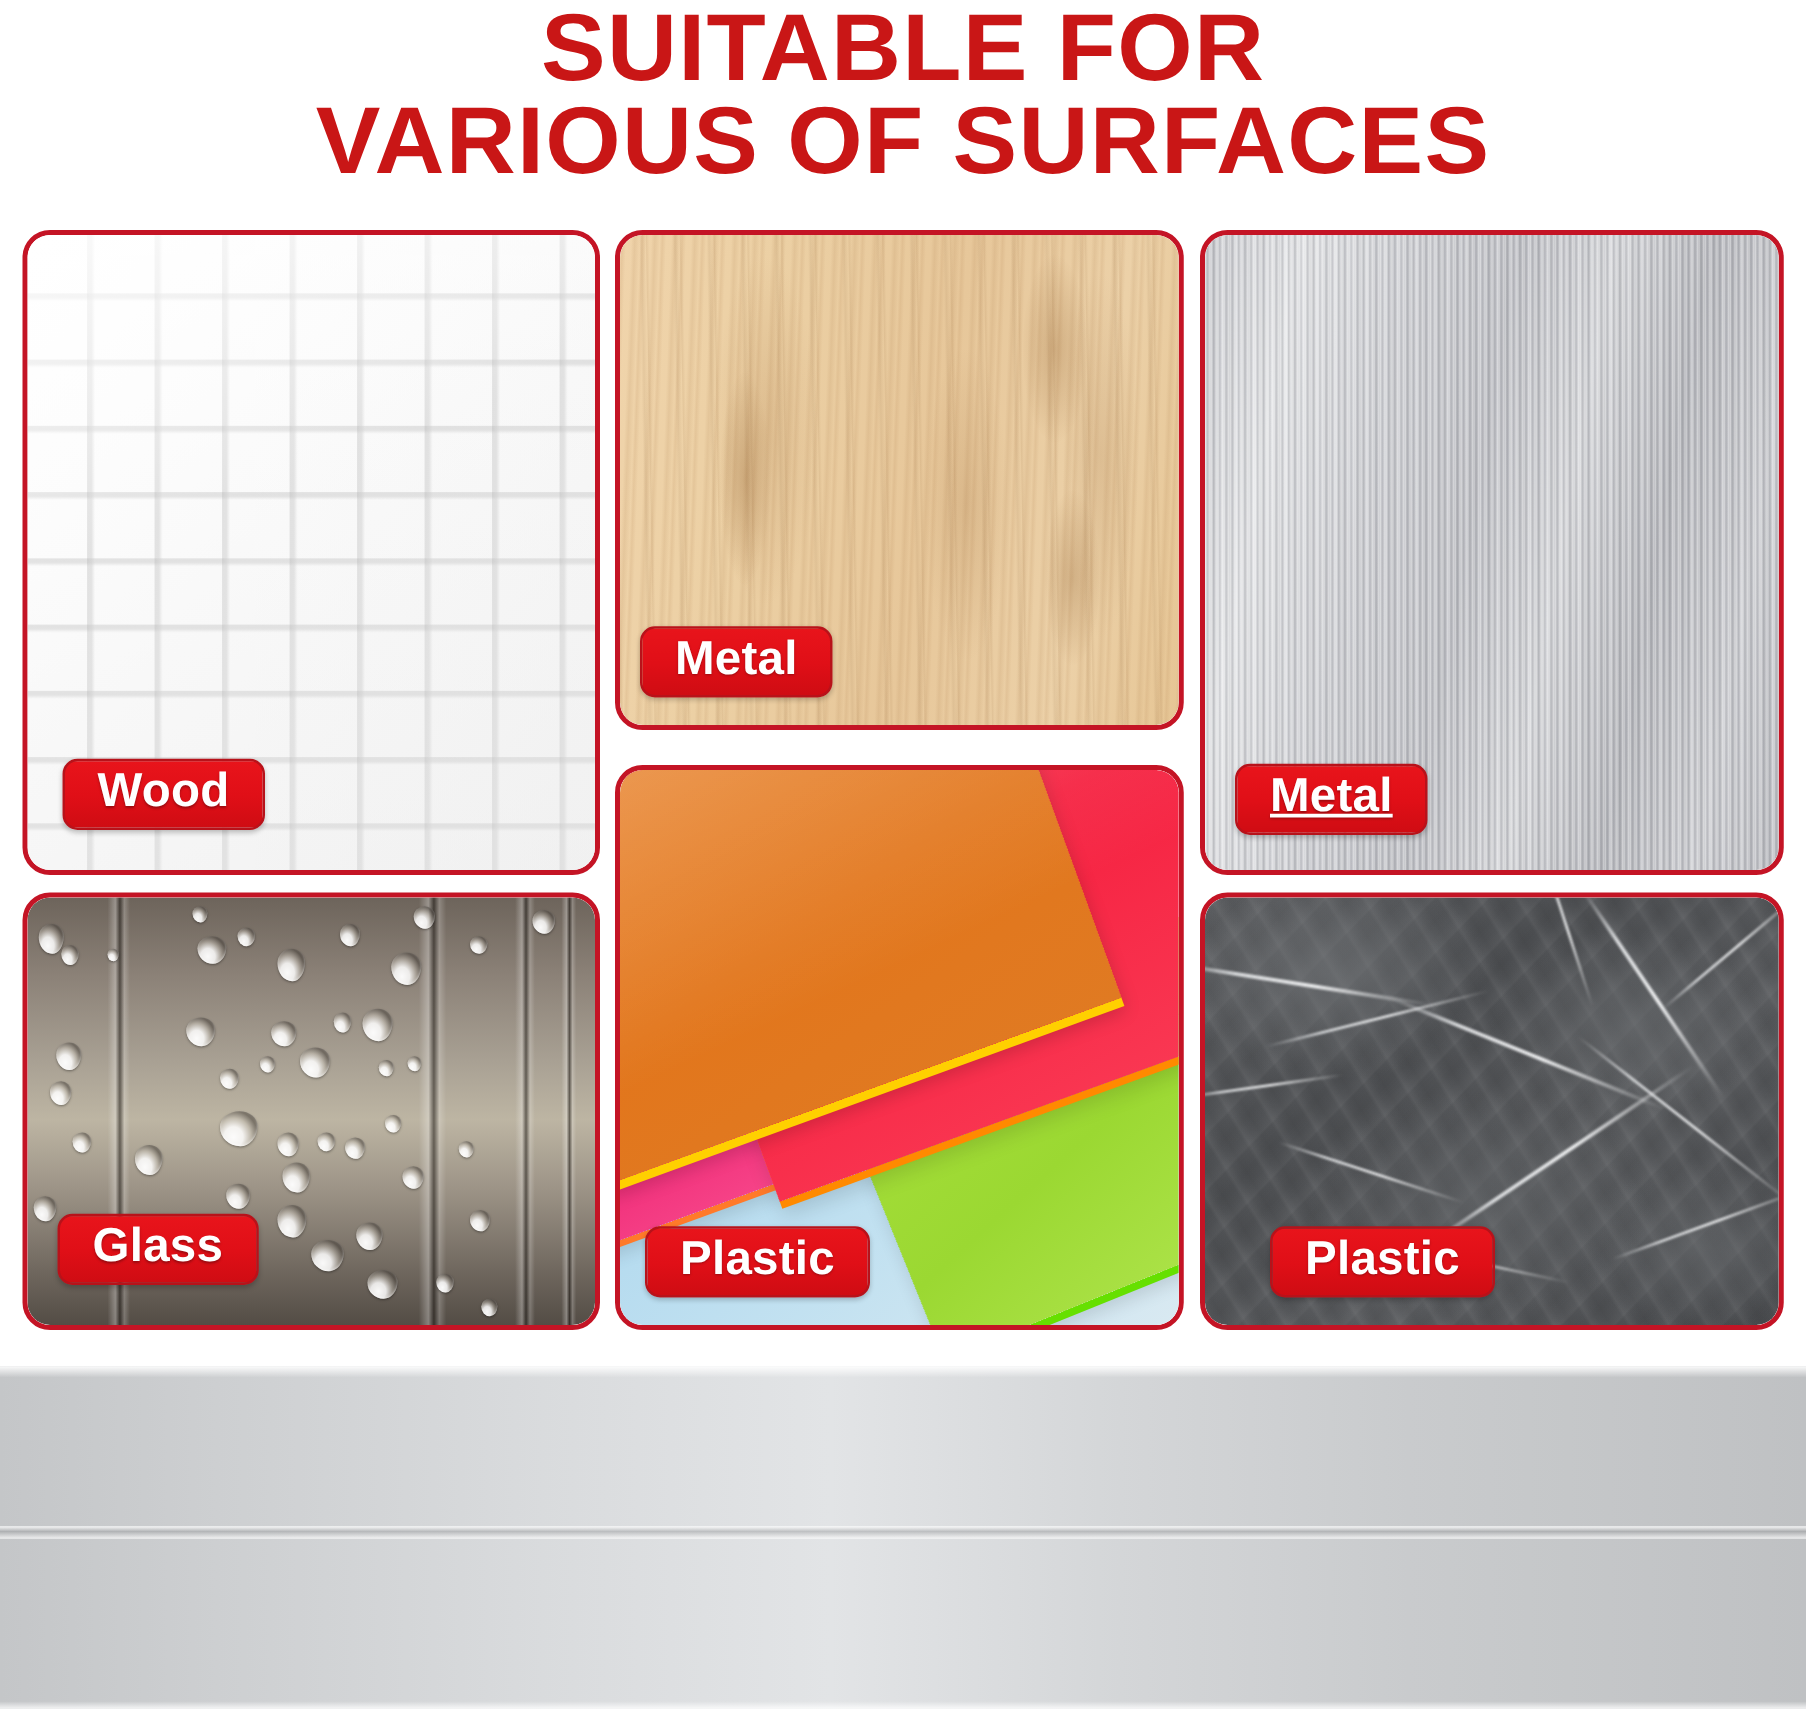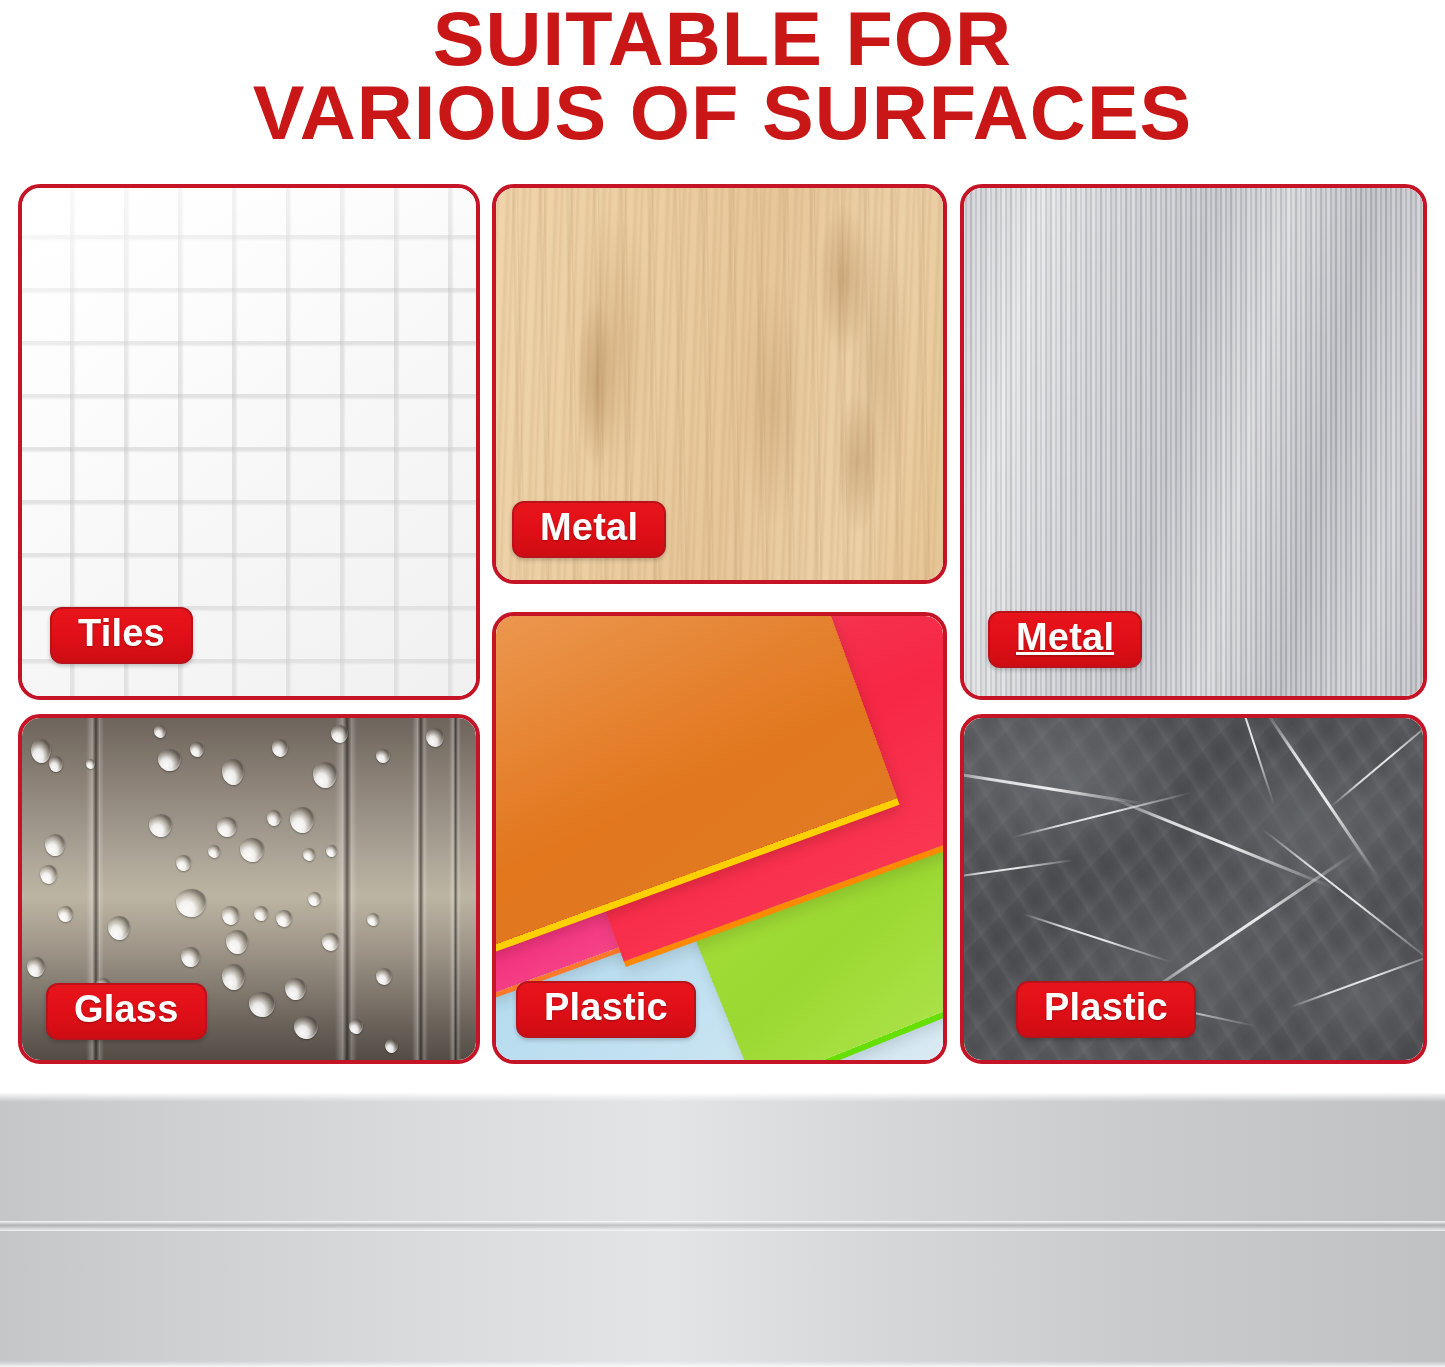--- a/index.html
+++ b/index.html
@@ -259,21 +259,21 @@
     text-shadow: 0 1px 2px rgba(0,0,0,0.30);
     box-shadow: 0 2px 4px rgba(0,0,0,0.22);
     white-space: nowrap;
     z-index: 6;
     line-height: 1.05;
   }
 
   #badge-tiles   { left: 28px;  bottom: 32px; }
   #badge-wood    { left: 16px;  bottom: 22px; }
   #badge-metal   { left: 24px;  bottom: 28px; text-decoration: underline; }
-  #badge-glass   { left: 24px;  bottom: 20px; }
+  #badge-glass   { left: 24px;  bottom: 32px; }
   #badge-plastic { left: 20px;  bottom: 22px; }
   #badge-marble  { left: 52px;  bottom: 22px; }
 
   
   #bottom-panel {
     position: absolute;
     left: 0;
     top: 1093px;
     width: 1445px;
     height: 274px;
@@ -301,21 +301,21 @@
 
   <div class="title-block">
     <span class="title-line l1">SUITABLE FOR</span>
     <span class="title-line l2">VARIOUS OF SURFACES</span>
   </div>
 
   <div class="panel" id="panel-tiles">
     <div class="panel-surface tex-tiles">
       <div class="tiles-sheen"></div>
     </div>
-    <div class="badge" id="badge-tiles">Tiles</div>
+    <div class="badge" id="badge-tiles">Wood</div>
   </div>
 
   <div class="panel" id="panel-wood">
     <div class="panel-surface tex-wood">
       <div class="wood-knot" style="left:72%; top:4%; width:52px; height:150px;"></div>
       <div class="wood-knot" style="left:76%; top:52%; width:44px; height:140px;"></div>
       <div class="wood-knot" style="left:18%; top:28%; width:40px; height:170px;"></div>
     </div>
     <div class="badge" id="badge-wood">Metal</div>
   </div>

